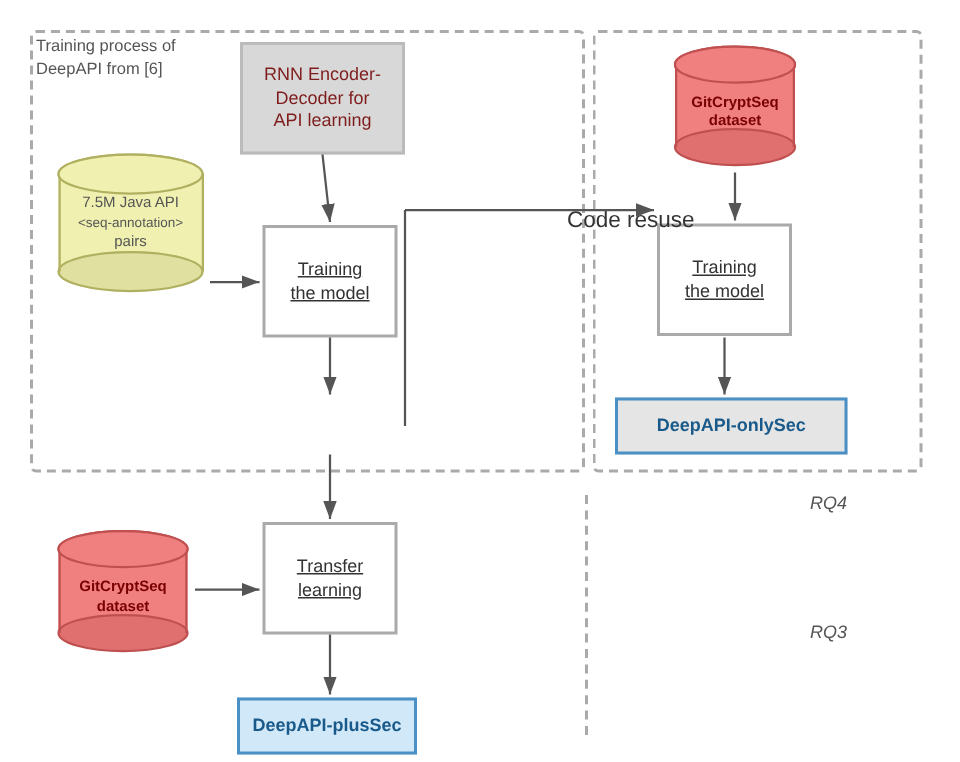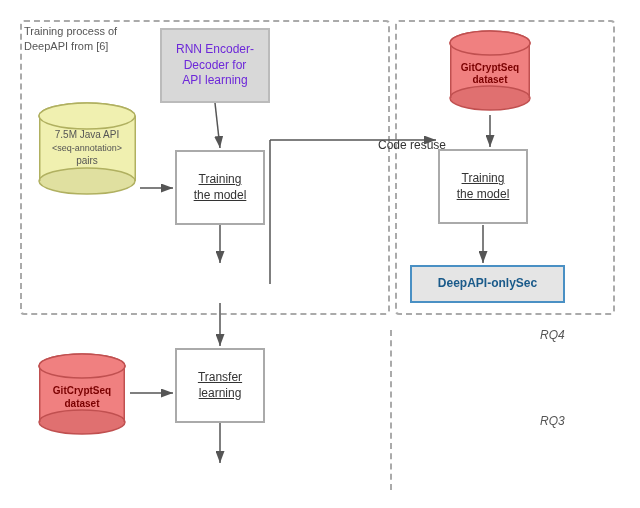--- a/index.html
+++ b/index.html
@@ -83,21 +83,21 @@
       justify-content: center;
       text-align: center;
       border: 2px solid;
       font-size: 12px;
       padding: 4px;
       line-height: 1.3;
     }
     .box-gray {
       border-color: #999;
       background: #e8e8e8;
-      color: #6d28d9;
+      color: #7f1d1d;
     }
     .box-blue {
       border-color: #4a90c4;
       background: #d0e8f8;
       color: #1a5a8a;
       font-weight: bold;
     }
     .box-blue-outline {
       border-color: #4a90c4;
       background: #e5e5e5;
@@ -106,21 +106,21 @@
     }
     .box-white {
       border-color: #aaa;
       background: #fff;
       color: #333;
       text-decoration: underline;
     }
 
     .code-reuse-label {
       position: absolute;
-      font-size: 12px;
+      font-size: 15px;
       color: #333;
     }
   </style>
 </head>
 <body>
 
 <div class="diagram">
 
   <div class="outer-dashed"></div>
   <div class="outer-dashed-label" style="white-space:pre-line;">Training process of
@@ -183,20 +183,23 @@
     <ellipse cx="47" cy="16" rx="43" ry="12" fill="#f08080" stroke="#c05050" stroke-width="1.5"></ellipse>
     <text x="47" y="44" text-anchor="middle" font-size="10" font-weight="bold" fill="#7a0000">GitCryptSeq</text>
     <text x="47" y="57" text-anchor="middle" font-size="10" font-weight="bold" fill="#7a0000">dataset</text>
   </svg>
 
   <div class="box box-white" style="top:338px; left:165px; width:90px; height:75px;">
     <span style="white-space:pre-line;">Transfer
 learning</span>
   </div>
 
+  <div class="box box-blue" style="top:455px; left:148px; width:120px; height:38px;">
+    <span>DeepAPI-plusSec</span>
+  </div>
 
   <div class="rq4-label">RQ4</div>
 
   <div class="rq3-label">RQ3</div>
 
   <div class="code-reuse-label" style="top:128px; left:368px;">Code resuse</div>
 
   <svg style="position:absolute; top:0; left:0; width:620px; height:488px; pointer-events:none;" viewBox="0 0 620 488">
     <defs>
       <marker id="arrowhead" markerWidth="8" markerHeight="6" refX="8" refY="3" orient="auto">

